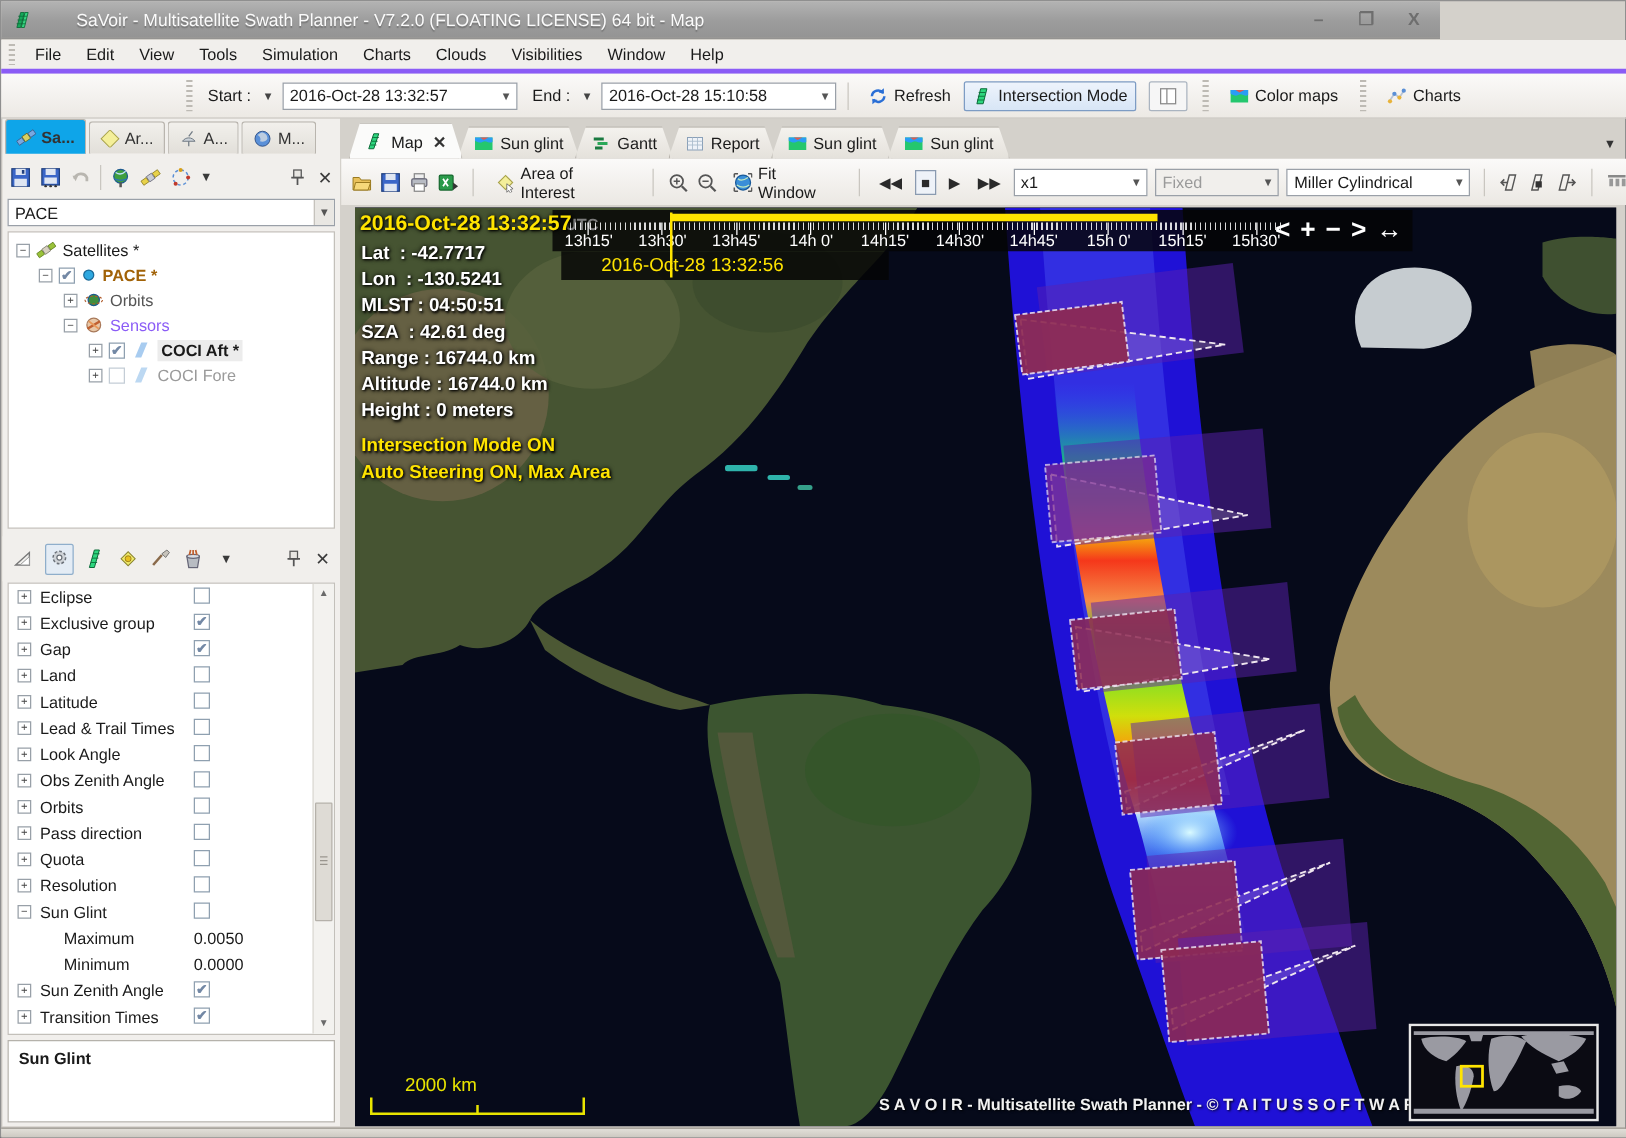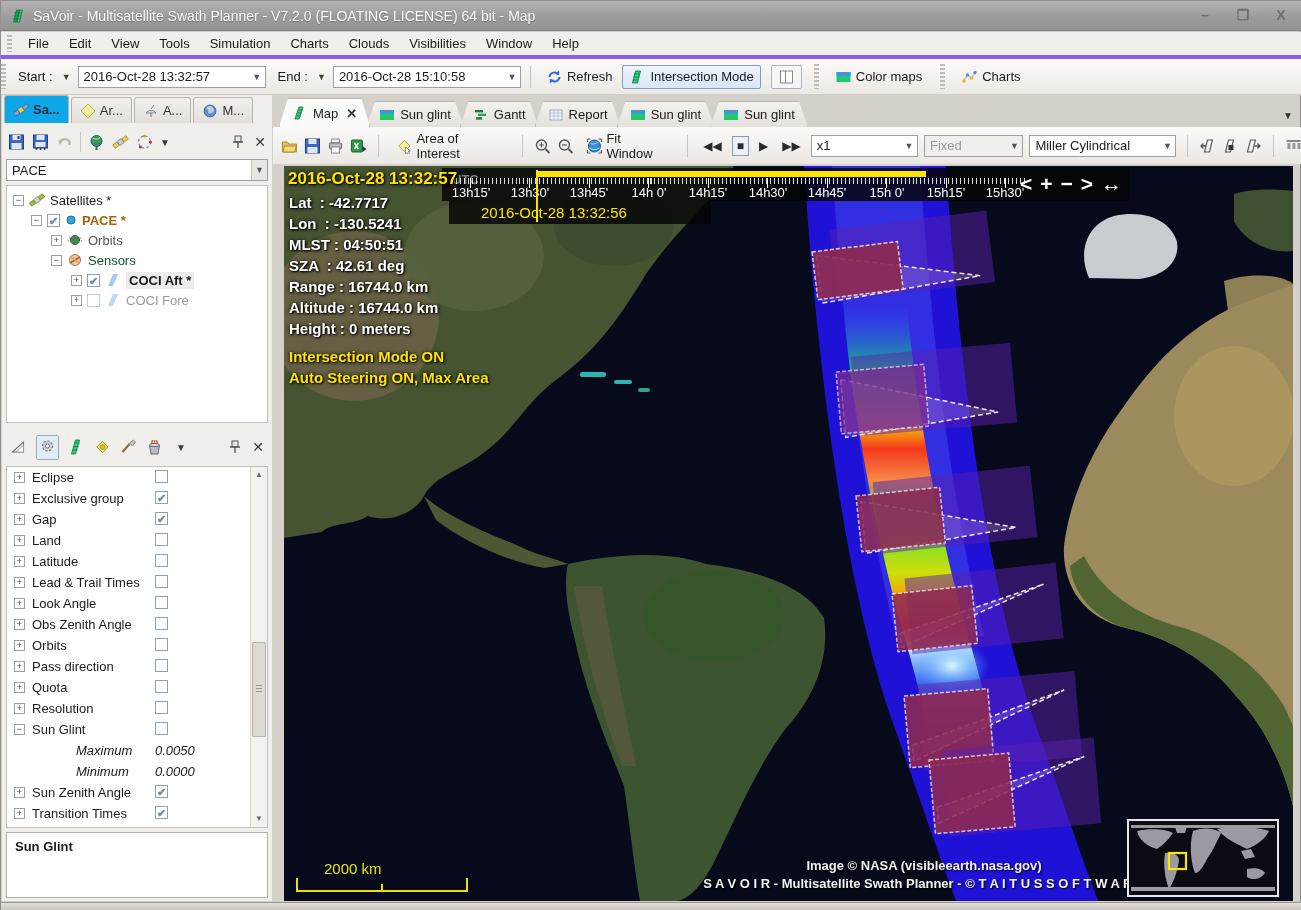--- a/index.html
+++ b/index.html
@@ -1,38 +1,38 @@
 <!DOCTYPE html>
 <html><head>
 <meta charset="utf-8">
 <style>
   * { margin:0; padding:0; box-sizing:border-box; }
   html,body { width:1301px; height:910px; overflow:hidden; font-family:"Liberation Sans",sans-serif; }
   body { background:#d4d1cb; position:relative; font-size:13px; color:#1a1a1a; }
   #app { position:absolute; inset:0; border:1px solid #8f8f8f; }
 
   
-  .titlebar { position:absolute; left:0; top:0; width:1301px; height:30px;
+  .titlebar { position:absolute; left:0; top:0; width:1151px; height:30px;
     background:linear-gradient(#b3b3b3,#9c9c9c 55%,#949494); border-bottom:1px solid #7f7f7f;
-    display:flex; align-items:center; padding-left:8px; }
+    display:flex; align-items:center; padding-left:8px;gap:28px; }
   .titlebar .title { color:#fbfbfb; font-size:14px; margin-left:7px; text-shadow:0 1px 1px rgba(0,0,0,.25); }
   .winbtns { position:absolute; right:10px; top:5px; display:flex; gap:16px; }
   .winbtn { width:22px; height:18px; color:#6e6e6e; font-size:14px; font-weight:bold; text-align:center; line-height:18px; }
 
   
   .menubar { position:absolute; left:0; top:31px; width:1301px; height:27px; background:#f1efec;
     display:flex; align-items:center; padding-left:6px; border-bottom:4px solid #8b5cf6; }
   .grip { width:5px; height:70%; margin-right:6px;
     background:repeating-linear-gradient(#bdbab4 0 2px, transparent 2px 4px); }
   .menubar .mitem { padding:4px 10px; }
 
   
   .maintb { position:absolute; left:0; top:58px; width:1301px; height:36px;
     background:linear-gradient(#fbfaf9,#ece9e4); border-bottom:1px solid #d0cdc7;
-    display:flex; align-items:center; padding-left:0; gap:4px; }
+    display:flex; align-items:center; padding-left:21px; gap:4px;justify-content:center; }
   .tb-label { padding:0 2px; }
   .dd-arrow { font-size:9px; color:#444; padding:0 3px; }
   .combo { background:#fff; border:1px solid #9aa0a8; height:22px; display:flex; align-items:center;
     padding-left:5px; position:relative; }
   .combo .cval { flex:1; white-space:nowrap; }
   .combo .cbtn { width:16px; height:100%; display:flex; align-items:center; justify-content:center;
     color:#555; font-size:9px; }
   .vsep { width:1px; height:22px; background:#c9c6c0; margin:0 5px; }
   .tbtn { display:flex; align-items:center; gap:4px; padding:3px 6px; border-radius:2px; }
   .tbtn.pressed { border:1px solid #7d9cc4; background:linear-gradient(#eef4fc,#d8e6f6); }
@@ -68,21 +68,21 @@
   .lowtb .right { margin-left:auto; display:flex; gap:11px; align-items:center; }
   .iconbtn.pressed { border:1px solid #8faecb; background:#e4ecf5; border-radius:2px; padding:2px; }
 
   .constr { position:absolute; left:4px; top:371px; width:262px; height:362px; background:#fff;
     border:1px solid #c3c0ba; overflow:hidden; }
   .crow { height:21px; display:flex; align-items:center; position:relative; padding-left:7px; }
   .crow .expander { margin-right:7px; }
   .crow .clabel { white-space:nowrap; }
   .crow .ccb { position:absolute; left:148px; top:3px; }
   .crow .cval { position:absolute; left:148px; }
-  .crow.sub { padding-left:69px;font-style:italic; }
+  .crow.sub { padding-left:44px; }
   .scroll { position:absolute; right:0; top:0; width:17px; height:100%; background:#f3f2ef; border-left:1px solid #dcd9d3; }
   .scroll .arr { position:absolute; left:0; width:16px; height:16px; text-align:center; font-size:8px; color:#6a6a6a; line-height:16px; }
   .scroll .thumb { position:absolute; left:1px; top:175px; width:14px; height:95px; background:#dedbd5;
     border:1px solid #b5b1aa; border-radius:1px; }
   .scroll .thumb:after { content:""; position:absolute; left:3px; right:3px; top:42px;
     border-top:1px solid #9a968f; box-shadow:0 3px 0 #9a968f, 0 6px 0 #9a968f; }
 
   .descbox { position:absolute; left:4px; top:737px; width:262px; height:66px; background:#fff;
     border:1px solid #b5b2ab; padding:6px 8px; }
   .descbox .dtitle { font-weight:bold; margin-bottom:4px; }
@@ -348,21 +348,21 @@
         </svg>
         <span style="color:#555">Orbits</span>
       </div>
       <div class="trow" style="padding-left:44px">
         <span class="expander">−</span>
         <svg class="ticon" viewBox="0 0 16 14">
           <circle cx="8" cy="7" r="5.5" fill="#e8c8a8" stroke="#a8795a"></circle>
           <path d="M3,10 L13,4" stroke="#c06030" stroke-width="2"></path>
             <path d="M4,4 L12,10" stroke="#e89858" stroke-width="1.4"></path>
         </svg>
-        <span style="color:#14532d">Sensors</span>
+        <span style="color:#8b5cf6">Sensors</span>
       </div>
       <div class="trow" style="padding-left:64px">
         <span class="expander">+</span>
         <span class="cb">✔</span>
         <svg class="ticon" viewBox="0 0 16 14">
           <path d="M3,13 L8,1 L13,1 L8,13 Z" fill="#a8ccf0"></path>
         </svg>
         <span class="sel" style="font-weight:bold;padding:1px 3px">COCI Aft *</span>
       </div>
       <div class="trow" style="padding-left:64px">
@@ -786,21 +786,20 @@
     <div class="mode" style="top:182px">Intersection Mode ON</div>
     <div class="mode" style="top:203px">Auto Steering ON, Max Area</div>
 
     <div class="scalebar">
       <span class="lbl">2000 km</span>
       <div class="bar"></div>
         <div class="mid"></div>
     </div>
 
     <div class="credits">
-      <div>Image © NASA (visibleearth.nasa.gov)</div>
       <div>S A V O I R - Multisatellite Swath Planner - © T A I T U S  S O F T W A R E</div>
     </div>
 
     <div class="minimap">
       <svg width="148" height="74" viewBox="0 0 148 74">
         <rect x="0" y="0" width="148" height="74" fill="#0b0b13"></rect>
         <rect x="2" y="4" width="144" height="3" fill="#9a9aa2"></rect>
         <path d="M8,10 C20,7 38,8 44,12 C40,18 34,24 28,28 C20,26 10,20 8,10 Z" fill="#9a9aa2"></path>
         <path d="M36,32 C44,30 50,34 50,40 C48,52 44,62 40,68 C36,58 34,44 36,32 Z" fill="#9a9aa2"></path>
         <path d="M46,6 L58,5 L56,12 L48,12 Z" fill="#9a9aa2"></path>

